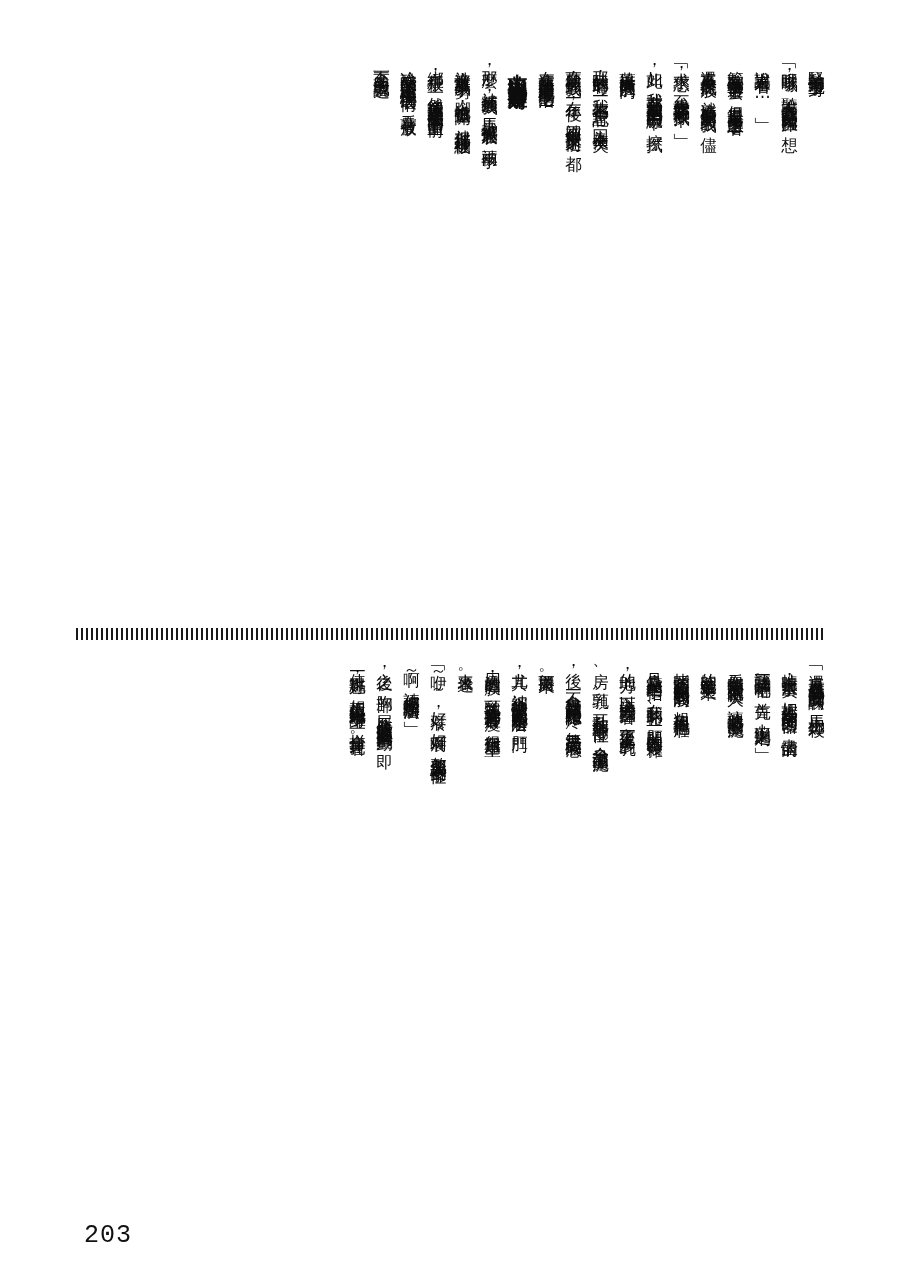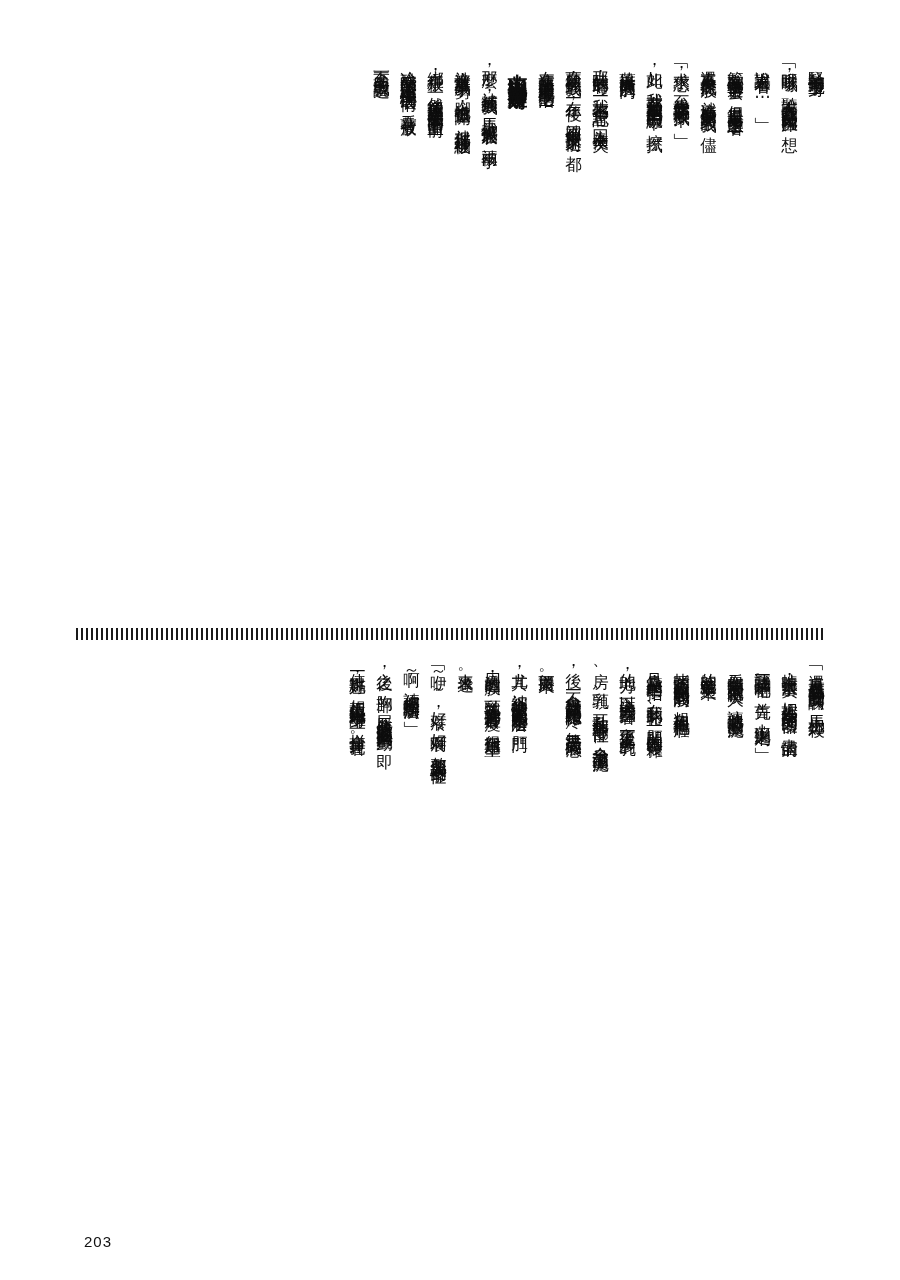--- a/index.html
+++ b/index.html
@@ -70,22 +70,22 @@
       #1a1a1a 0px, #1a1a1a 2px,
       #ffffff 2px, #ffffff 5px
     );
   }
 
   
   .page-number {
     position: absolute;
     left: 84px;
     bottom: 30px;
-    font-size: 15px;
-    font-family: Liberation Sans, sans-serif;
+    font-size: 25px;
+    font-family: Liberation Mono, monospace;
     color: #111111;
     letter-spacing: 1px;
   }
 </style>
 </head>
 <body>
 
 <div class="page">
 
   <div class="vcol-group" id="top-block">

